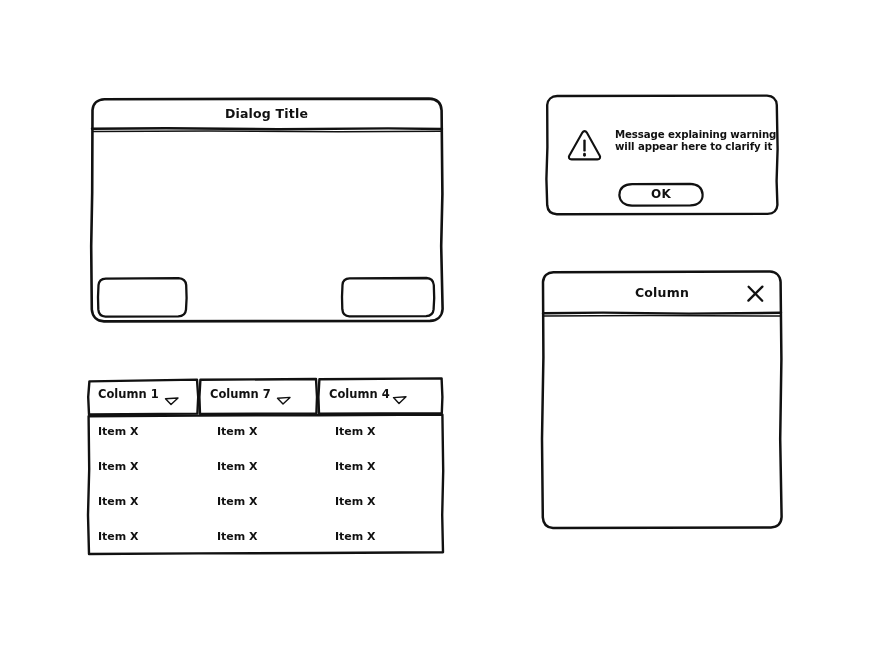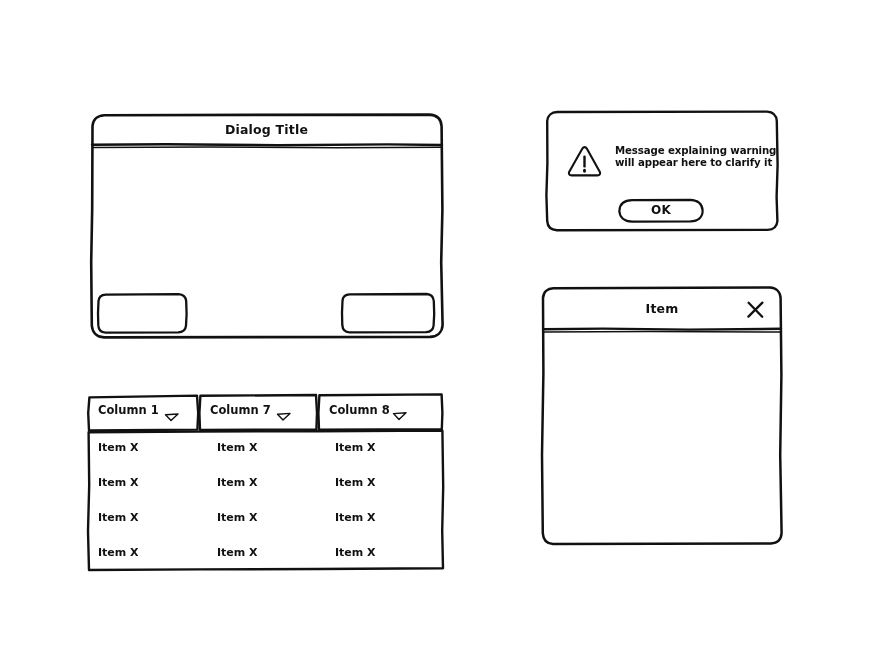--- a/index.html
+++ b/index.html
@@ -14,21 +14,20 @@
     overflow: hidden;
     font-family: "DejaVu Sans", sans-serif;
     color: #111111;
   }
 
   
   .sketch-box {
     position: absolute;
     background: #ffffff;
     box-sizing: border-box;
-    margin-top: 16px;
   }
   .sketch-svg {
     position: absolute;
     left: 0;
     top: 0;
     overflow: visible;
     pointer-events: none;
   }
   .sketch-svg path,
   .sketch-svg line,
@@ -230,21 +229,21 @@
     <path d="M191.5 23.2 L204.0 22.4 L197.0 29.0 Z" stroke-width="1.4" fill="#111111"></path>
     <path d="M307.5 22.6 L320.0 21.8 L313.0 28.4 Z" stroke-width="1.4" fill="#111111"></path>
   </svg>
 
   <div class="th" style="left:12px;">Column 1</div>
   <div class="hit" style="left:76px;top:18px;width:22px;height:18px;"></div>
 
   <div class="th" style="left:124px;">Column 7</div>
   <div class="hit" style="left:188px;top:18px;width:22px;height:18px;"></div>
 
-  <div class="th" style="left:243px;">Column 8</div>
+  <div class="th" style="left:243px;">Column 4</div>
   <div class="hit" style="left:304px;top:18px;width:22px;height:18px;"></div>
 
   <div class="td" style="left:12px;top:50px;">Item X</div>
   <div class="td" style="left:131px;top:50px;">Item X</div>
   <div class="td" style="left:249px;top:50px;">Item X</div>
 
   <div class="td" style="left:12px;top:85px;">Item X</div>
   <div class="td" style="left:131px;top:85px;">Item X</div>
   <div class="td" style="left:249px;top:85px;">Item X</div>
 
@@ -268,18 +267,18 @@
              L242.4 90 L241.2 170 L242.6 248 C242.2 254.4 238.2 258.2 232 258.5
              L14 259.0 C8 258.7 4.2 254.8 3.8 248.4 L3.0 170 L4.4 88 Z" stroke-width="2.5"></path>
 
     <path d="M4 44.2 L64 43.6 L150 44.6 L242 43.8" stroke-width="2.4"></path>
     <path d="M5 47.0 L110 46.4 L241 47.0" stroke-width="1.5"></path>
 
     <path d="M209.6 17.8 L223.2 31.8" stroke-width="2.3"></path>
     <path d="M223.4 17.6 L209.4 31.6" stroke-width="2.3"></path>
   </svg>
 
-  <div class="lbl" id="panel-title">Item</div>
+  <div class="lbl" id="panel-title">Column</div>
 
   <div class="hit" id="panel-close-hit"></div>
 
   <div class="hit" style="left:8px;top:52px;width:230px;height:200px;"></div>
 </div>
 
 </body></html>

